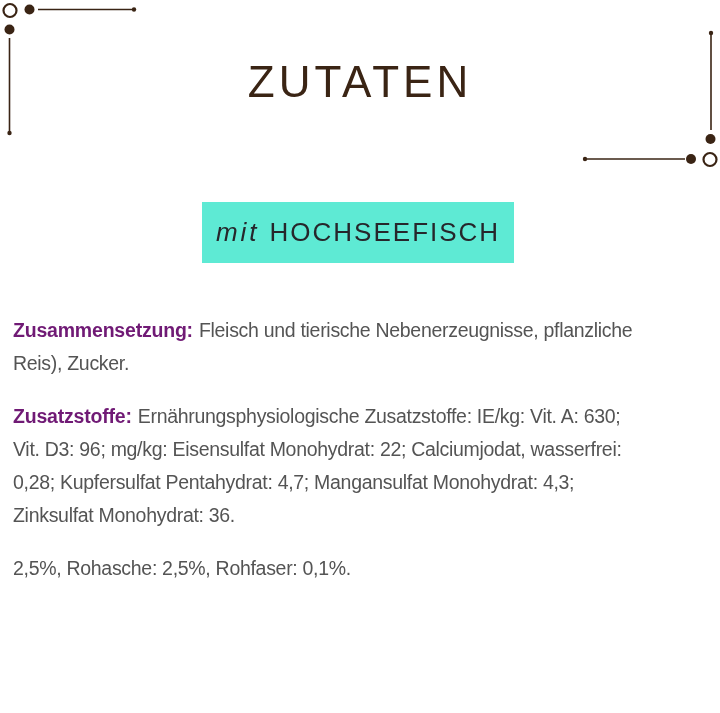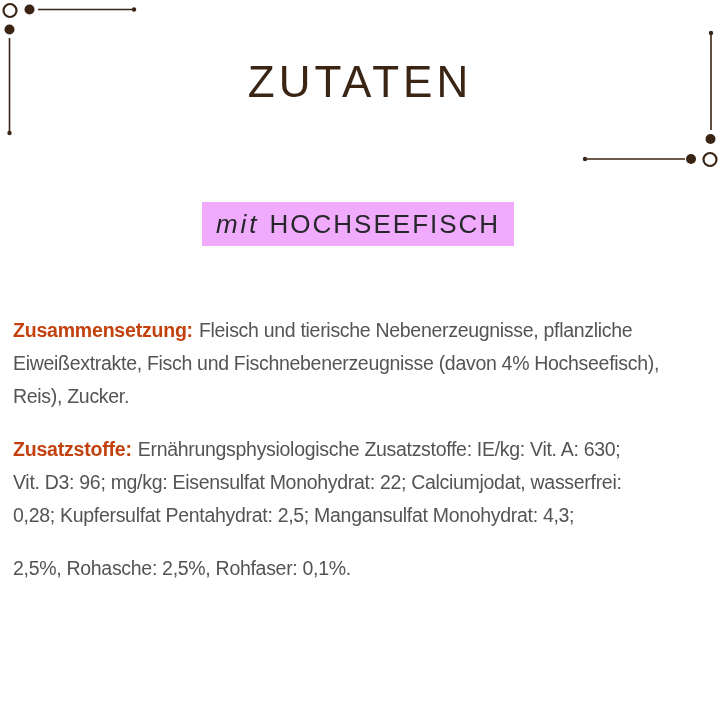--- a/index.html
+++ b/index.html
@@ -24,22 +24,22 @@
     font-size: 44px;
     font-weight: 400;
     letter-spacing: 4px;
     color: #3a2414;
   }
   .badge {
     position: absolute;
     top: 202px;
     left: 202px;
     width: 312px;
-    height: 44px;
-    background: #f0abfc;
+    height: 61px;
+    background: #5eead4;
     display: flex;
     align-items: center;
     justify-content: center;
     font-size: 26px;
     letter-spacing: 2px;
     color: #26262b;
     white-space: pre;
   }
   .badge .prefix { font-style: italic; margin-right: 10px; letter-spacing: 3px; }
   .content {
@@ -49,21 +49,21 @@
     right: 4px;
     font-size: 19.5px;
     line-height: 33px;
     letter-spacing: -0.3px;
     color: #545454;
   }
   .section + .section { margin-top: 20px; }
   .line { white-space: nowrap; }
   .lbl {
     font-weight: 700;
-    color: #c2410c;
+    color: #701a75;
     margin-right: 6px;
     letter-spacing: -0.2px;
   }
 </style>
 </head>
 <body>
 
 <div class="page">
 
   <svg class="orn tl" width="145" height="140" viewBox="0 0 145 140">
@@ -92,30 +92,30 @@
     <span class="prefix">mit</span>
     <span class="variant">HOCHSEEFISCH</span>
   </div>
 
   <div class="content">
 
     <div class="section">
       <div class="line">
         <span class="lbl">Zusammensetzung:</span><span>Fleisch und tierische Nebenerzeugnisse, pflanzliche</span>
       </div>
-      <div class="line">Eiweißextrakte, Fisch und Fischnebenerzeugnisse (davon 4% Hochseefisch),</div>
       <div class="line">Reis), Zucker.</div>
     </div>
 
     <div class="section">
       <div class="line">
         <span class="lbl">Zusatzstoffe:</span><span>Ernährungsphysiologische Zusatzstoffe: IE/kg: Vit. A: 630;</span>
       </div>
       <div class="line">Vit. D3: 96; mg/kg: Eisensulfat Monohydrat: 22; Calciumjodat, wasserfrei:</div>
-      <div class="line">0,28; Kupfersulfat Pentahydrat: 2,5; Mangansulfat Monohydrat: 4,3;</div>
+      <div class="line">0,28; Kupfersulfat Pentahydrat: 4,7; Mangansulfat Monohydrat: 4,3;</div>
+      <div class="line">Zinksulfat Monohydrat: 36.</div>
     </div>
 
     <div class="section">
       <div class="line">2,5%, Rohasche: 2,5%, Rohfaser: 0,1%.</div>
     </div>
 
   </div>
 </div>
 
 </body></html>

